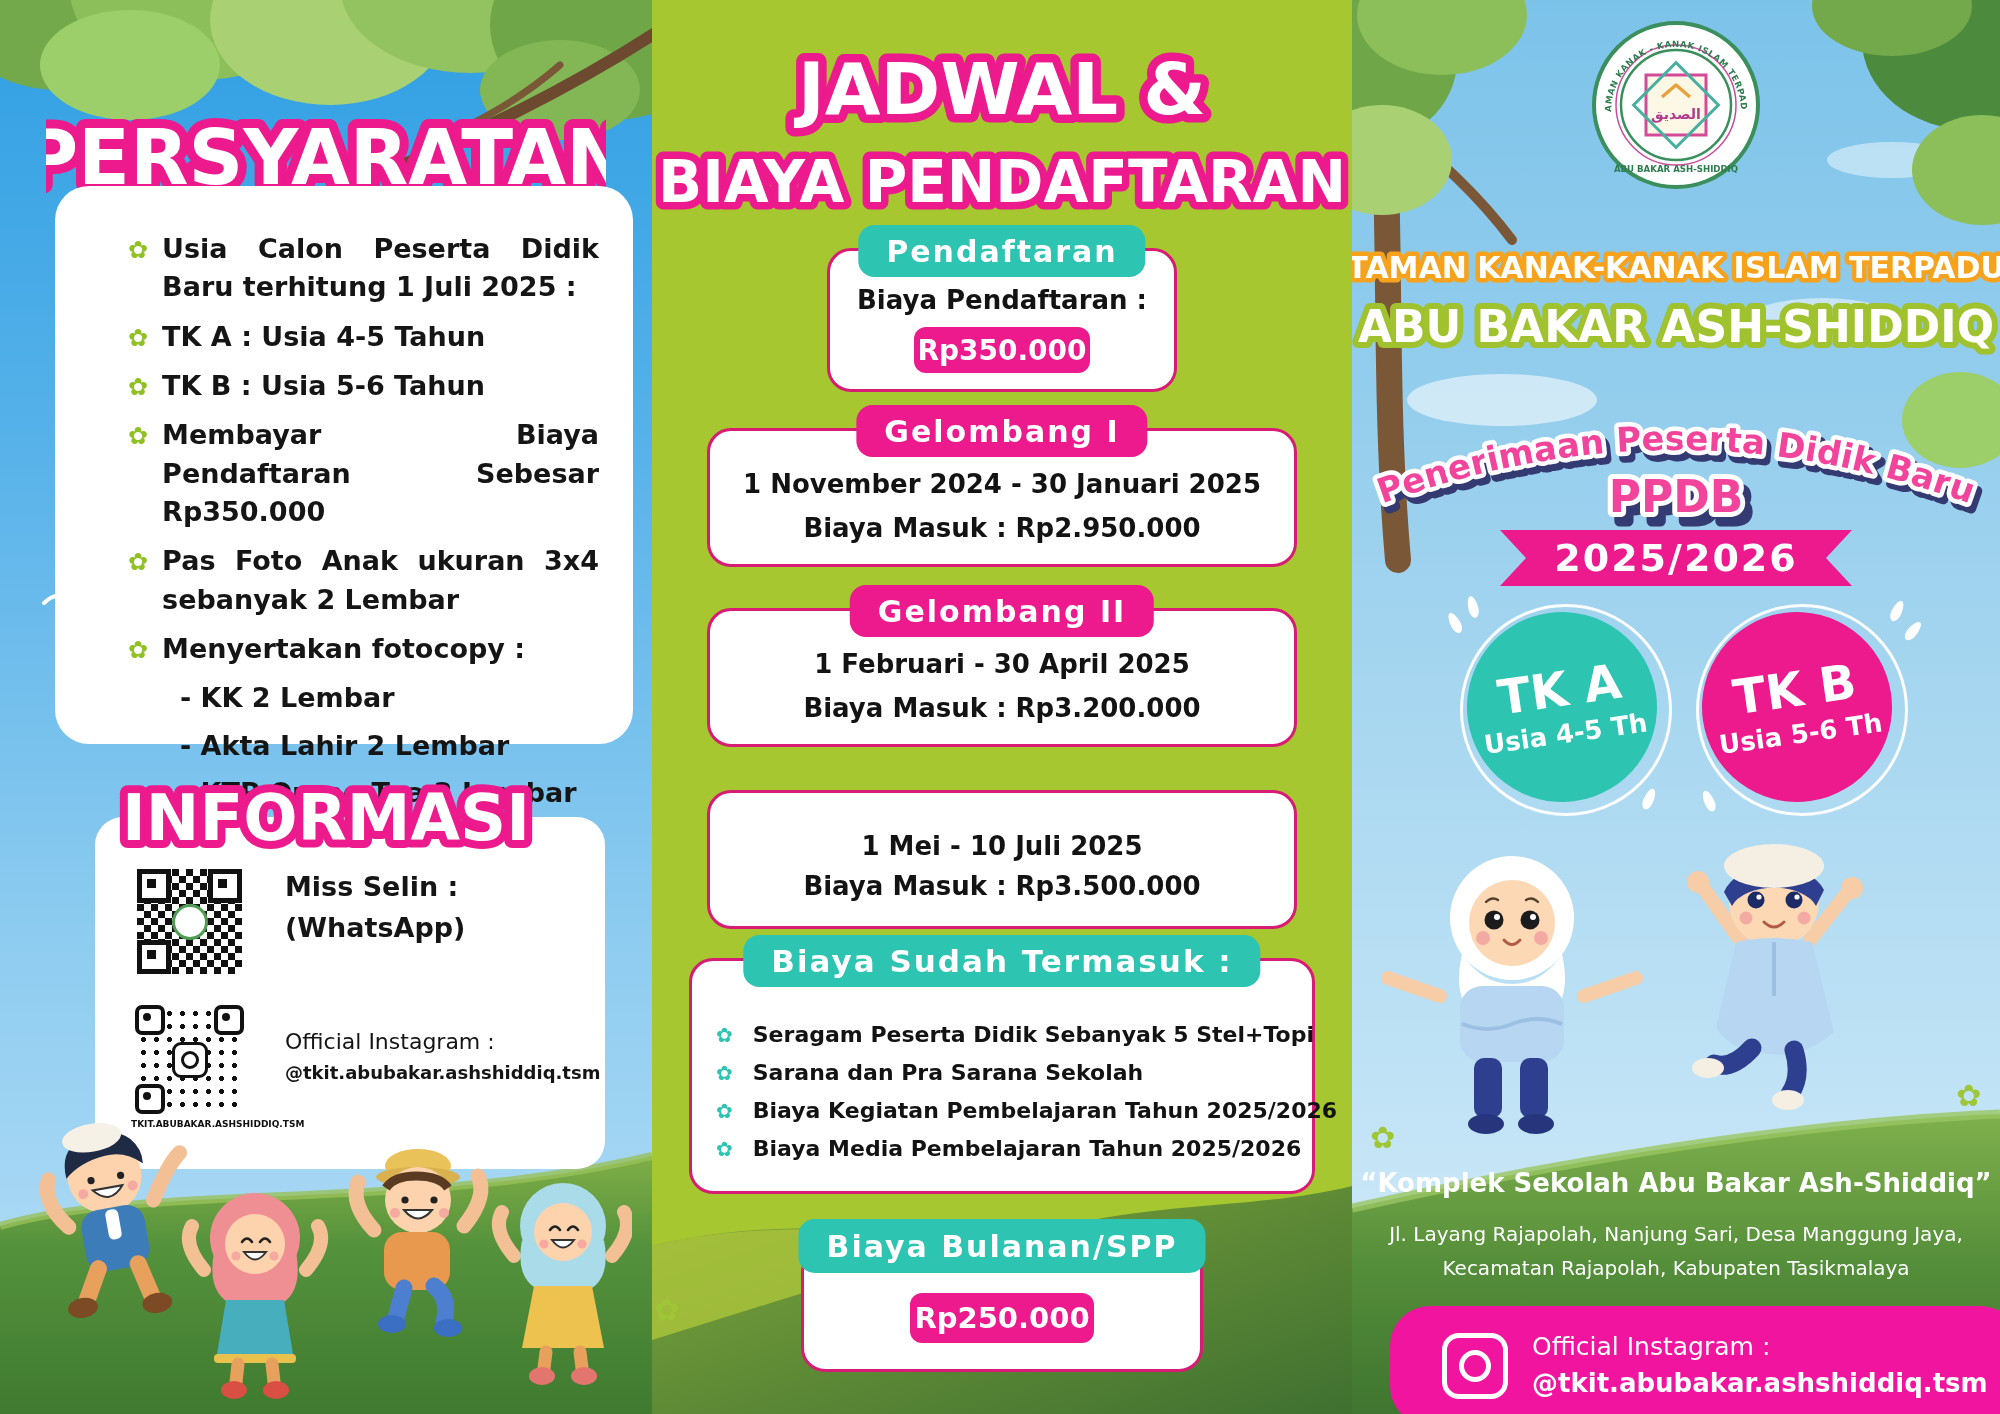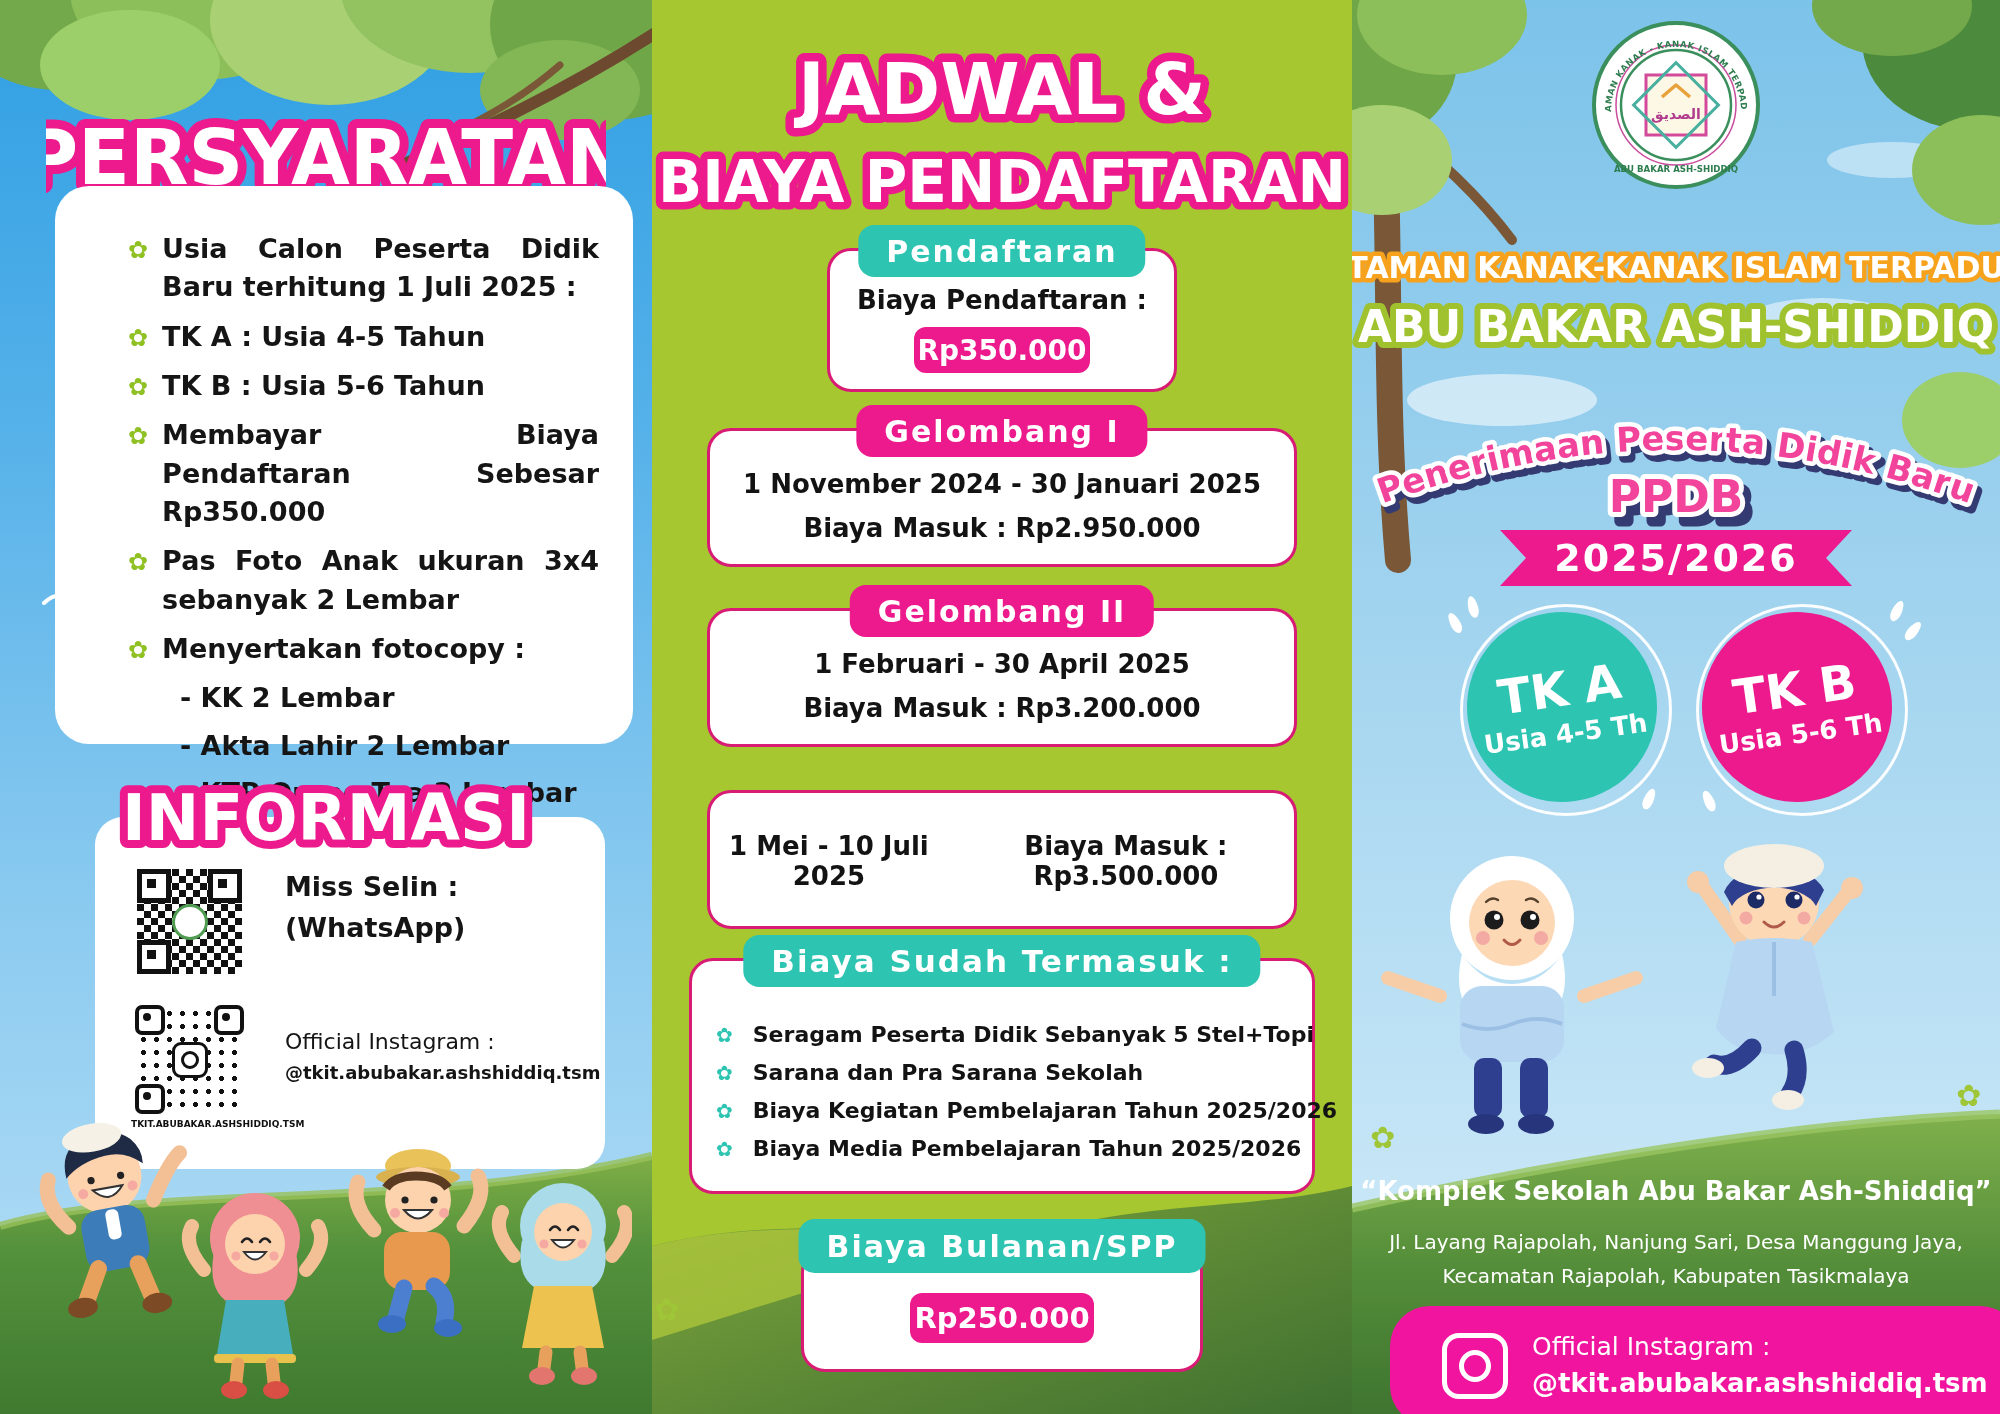--- a/index.html
+++ b/index.html
@@ -68,21 +68,21 @@
   .tkcircle{position:absolute;width:190px;height:190px;border-radius:50%;color:#fff;
       display:flex;flex-direction:column;align-items:center;justify-content:center;
       transform:rotate(-8deg);}
   .tkcircle.teal{background:#2ec4b2;}
   .tkcircle.pink{background:#ec1a8c;}
   .tkring{position:absolute;width:206px;height:206px;border-radius:50%;
       border:3px solid rgba(255,255,255,.95);}
   .tkname{font-size:48px;font-weight:bold;line-height:1;}
   .tkage{font-size:26px;font-weight:bold;margin-top:6px;}
   .drop{position:absolute;width:10px;height:22px;background:#fff;border-radius:50% 50% 50% 50%/60% 60% 40% 40%;}
-  .addr{position:absolute;width:648px;text-align:center;color:#fff;margin-top:8px;}
+  .addr{position:absolute;width:648px;text-align:center;color:#fff;}
   .igbar{position:absolute;left:38px;top:1306px;width:630px;height:120px;background:#f0149e;
       border-radius:40px;display:flex;align-items:center;gap:24px;padding-left:52px;box-sizing:border-box;}
   .ig-icon{flex:0 0 auto;width:56px;height:56px;border:5px solid #fff;border-radius:17px;position:relative;}
   .ig-icon i{position:absolute;left:50%;top:50%;width:22px;height:22px;transform:translate(-50%,-50%);
       border:5px solid #fff;border-radius:50%;display:block;}
   .flower{position:absolute;color:#9fc637;font-size:30px;}
   .flower::before{content:"✿";}
 </style>
 </head>
 <body>
@@ -316,21 +316,21 @@
 
     <div class="sec wbox" style="top:608px;width:584px;height:133px;">
       <div class="pill pink head">Gelombang II</div>
       <div style="display:flex;flex-direction:column;gap:14px;padding-top:38px;">
         <div class="gl-line">1 Februari - 30 April 2025</div>
         <div class="gl-line">Biaya Masuk : Rp3.200.000</div>
       </div>
     </div>
 
     <div class="sec wbox" style="top:790px;width:584px;height:133px;">
-      <div style="display:flex;flex-direction:row;gap:10px;padding-top:38px;">
+      <div style="display:flex;flex-direction:column;gap:10px;padding-top:38px;">
         <div class="gl-line">1 Mei - 10 Juli 2025</div>
         <div class="gl-line">Biaya Masuk : Rp3.500.000</div>
       </div>
     </div>
 
     <div class="sec wbox" style="top:958px;width:620px;height:230px;">
       <div class="pill teal head" style="font-size:31px;">Biaya Sudah Termasuk :</div>
       <div style="padding:58px 10px 0 24px;">
         <div class="inc-item">
           <span class="bullet"></span>

